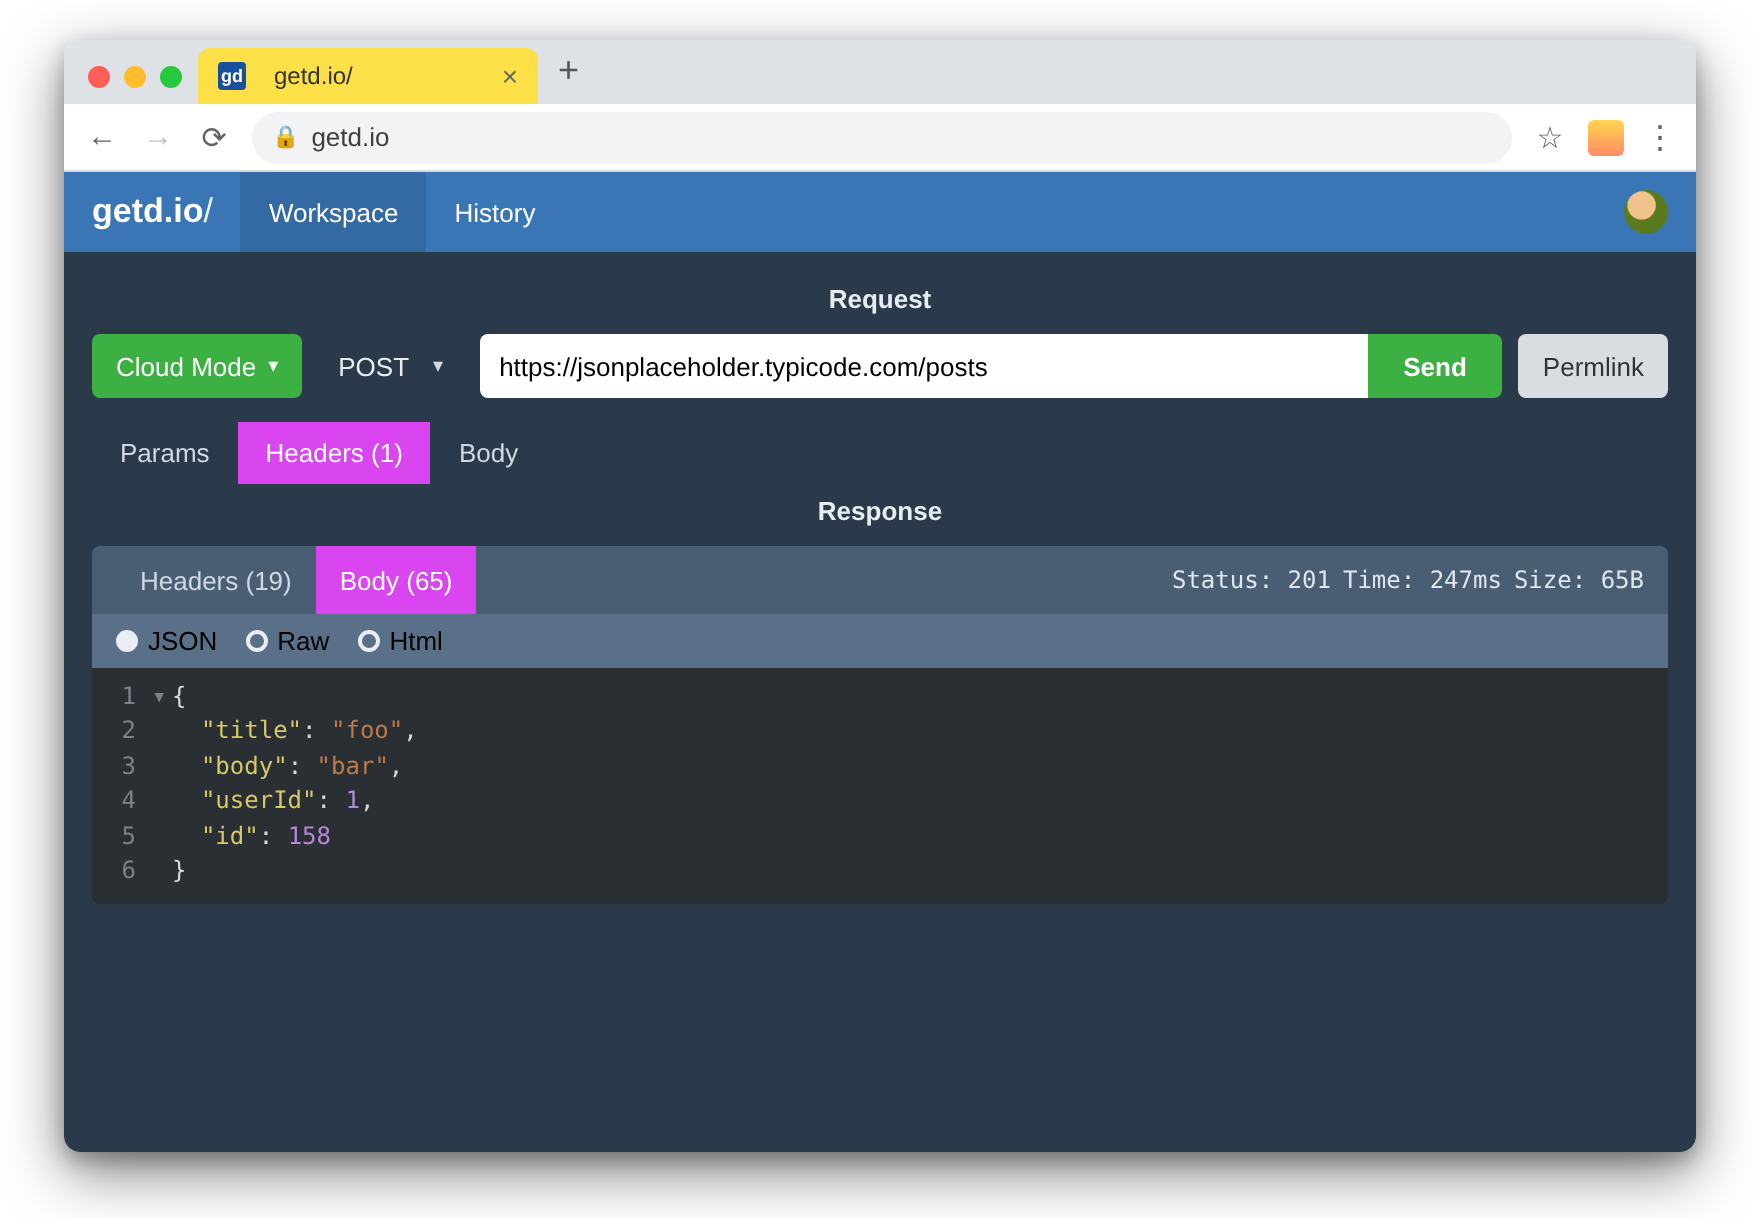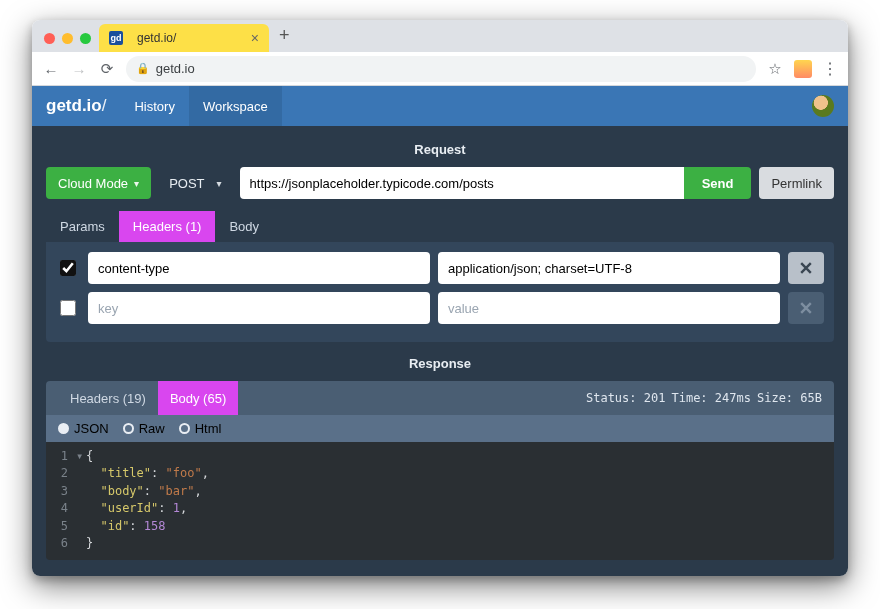--- a/index.html
+++ b/index.html
@@ -153,22 +153,22 @@
       <span class="prof"></span>
       <span class="menudots">⋮</span>
     </div>
   </div>
 
   <div class="app-header">
     <span class="brand">
       <span>getd.io</span><span class="sl">/</span>
     </span>
     <div class="hnav">
+      <div class="hnav-item active">Workspace</div>
       <div class="hnav-item">History</div>
-      <div class="hnav-item active">Workspace</div>
     </div>
     <span class="avatar"></span>
   </div>
 
   <div class="page">
 
     <div class="section-title">Request</div>
     <div class="row">
       <div class="btn green">
         <span>Cloud Mode</span>
@@ -182,50 +182,20 @@
         <input type="text" value="https://jsonplaceholder.typicode.com/posts" style="">
         <div class="btn send">Send</div>
       </div>
       <div class="btn gray">Permlink</div>
     </div>
 
     <div class="tabs">
       <div class="tabitem">Params</div>
       <div class="tabitem active">Headers (1)</div>
       <div class="tabitem">Body</div>
-    </div>
-    <div class="panel">
-      <div class="hdr-row">
-        <div class="chk">
-            <input type="checkbox" checked="" style="">
-          </div>
-        <div class="kv">
-          <input type="text" value="content-type" style="">
-          <input type="text" value="application/json; charset=UTF-8" style="">
-        </div>
-        <div class="del">
-          <svg viewBox="0 0 10 10">
-              <path d="M1 1 L9 9 M9 1 L1 9" stroke="#3a4652" stroke-width="2"></path>
-            </svg>
-        </div>
-      </div>
-      <div class="hdr-row">
-        <div class="chk">
-            <input type="checkbox" style="">
-          </div>
-        <div class="kv">
-          <input type="text" placeholder="key" style="">
-          <input type="text" placeholder="value" style="">
-        </div>
-        <div class="del dis">
-          <svg viewBox="0 0 10 10">
-              <path d="M1 1 L9 9 M9 1 L1 9" stroke="#7d8ea0" stroke-width="2"></path>
-            </svg>
-        </div>
-      </div>
     </div>
 
     <div class="section-title">Response</div>
 
     <div class="resp-bar">
       <div class="resp-tabs">
         <div class="resp-tab">Headers (19)</div>
         <div class="resp-tab active">Body (65)</div>
       </div>
       <div class="resp-meta">

